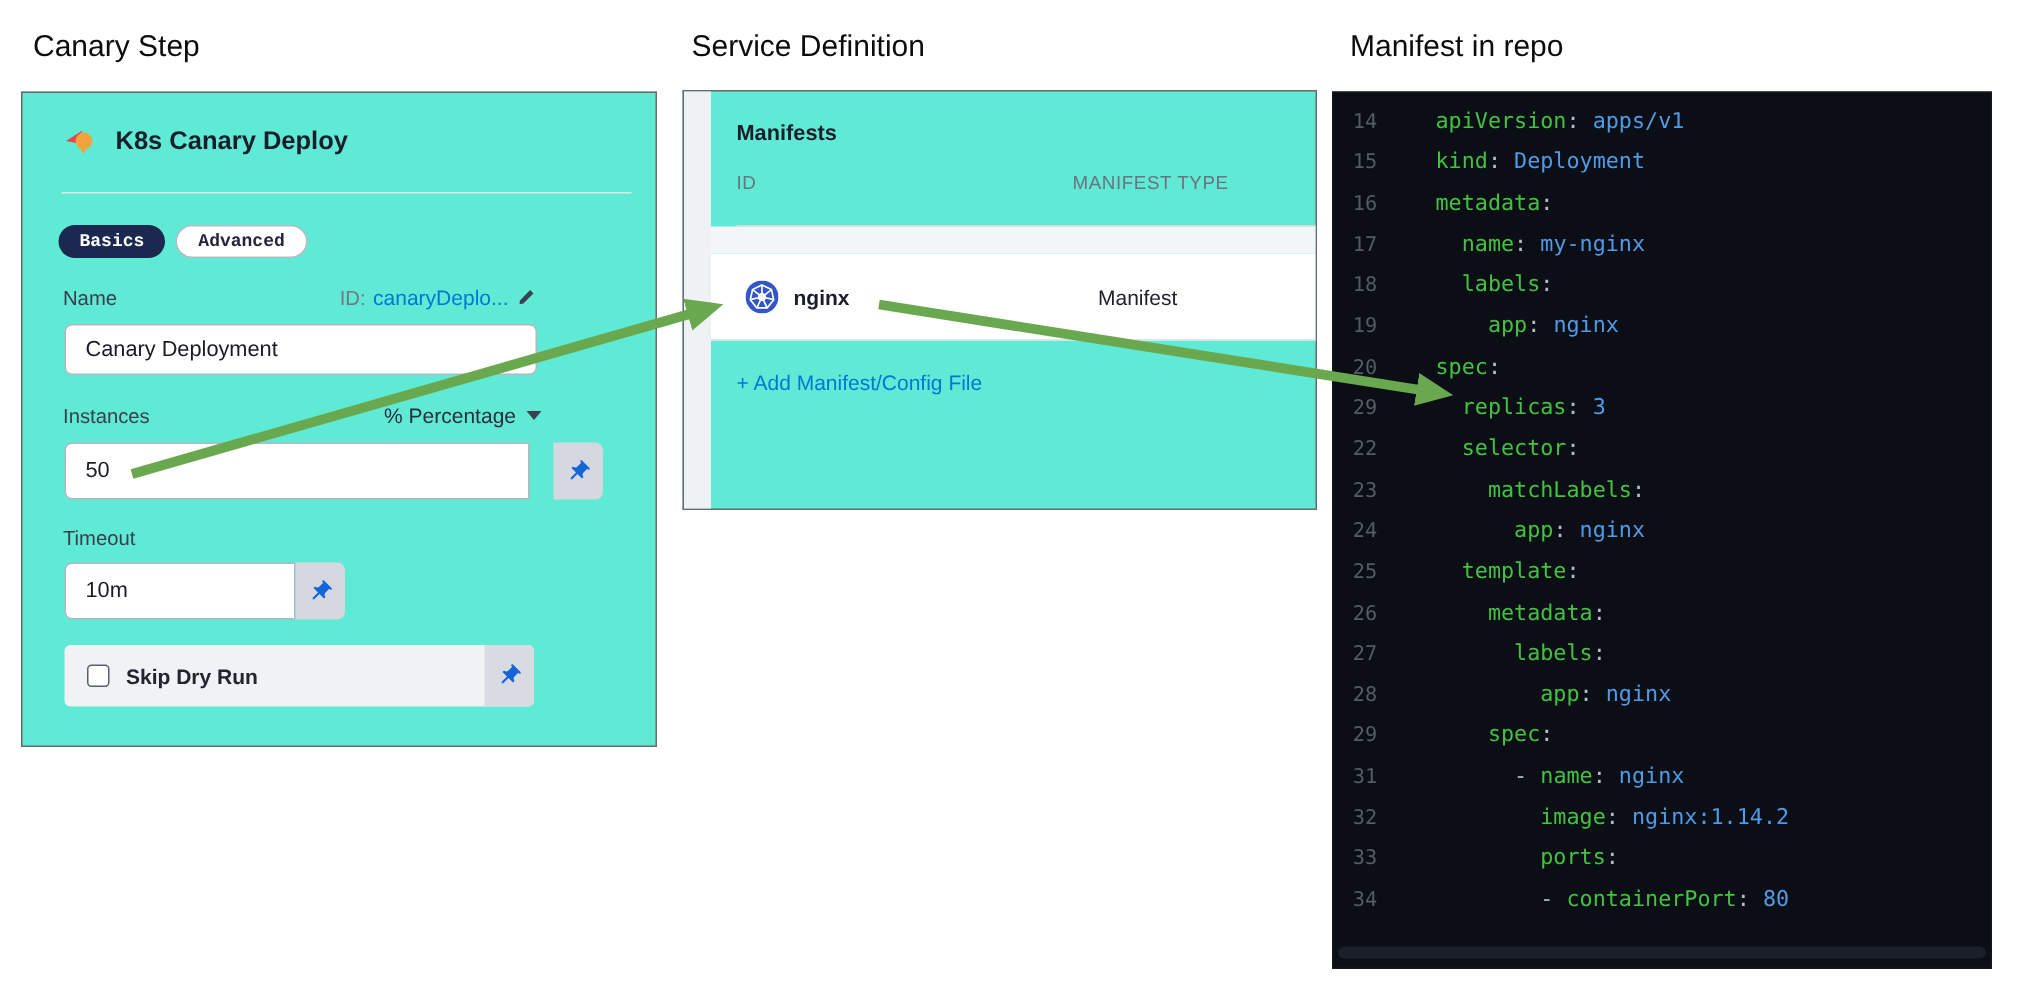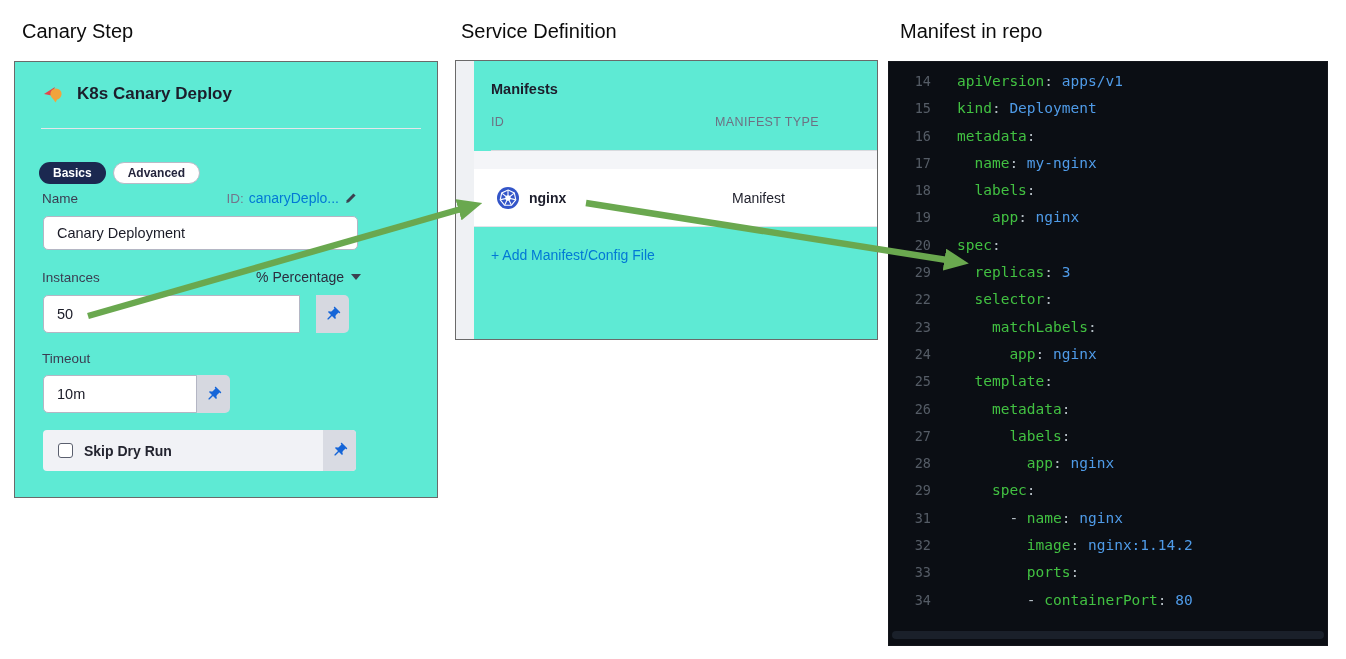--- a/index.html
+++ b/index.html
@@ -13,21 +13,21 @@
   #title-canary { left:22px; }
   #title-service { left:461px; }
   #title-repo { left:900px; }
 
   
   .panel { position:absolute; background:#5eead4; border:1.5px solid #6a6a6a; }
   .panel-canary { left:14px; top:61px; width:424px; height:437px; }
   .cd-header { position:absolute; left:27px; top:22px; display:flex; align-items:center; gap:11px; }
   .cd-title { font-size:17px; font-weight:bold; color:#1c1d2b; }
   .cd-divider { position:absolute; left:26px; right:16px; top:66px; border-top:1px solid #e5e6ea; }
-  .tabs { position:absolute; left:24px; top:100px; display:flex; gap:7px; }
+  .tabs { position:absolute; left:24px; top:88px; display:flex; gap:7px;font-family:Liberation Mono, monospace; }
   .pill { height:22px; border-radius:11px; padding:0 14px; font-size:12px; font-weight:bold;
           display:flex; align-items:center; cursor:pointer; }
   .pill-active { background:#1b2850; color:#fff; }
   .pill-inactive { background:#fff; color:#24253c; border:1px solid #b9bac7; }
   .field-label { font-size:13.5px; color:#3b3d52; }
   .name-row { position:absolute; left:27px; top:128px; width:316px; display:flex;
               justify-content:space-between; align-items:center; }
   .id-wrap { display:flex; align-items:center; gap:5px; }
   .id-label { font-size:13.5px; color:#74768c; }
   .id-value { font-size:14px; color:#0278d5; cursor:pointer; text-decoration:none; }
@@ -35,21 +35,21 @@
                 font-family:"Liberation Sans",sans-serif; font-size:14.5px; color:#1a1b27;
                 padding:0 13px; outline:none; }
   #name-input { position:absolute; left:28px; top:154px; width:315px; height:34px; }
   .inst-row { position:absolute; left:27px; top:207px; width:319px; display:flex;
               justify-content:space-between; align-items:center; }
   .unit-selector { display:flex; align-items:center; gap:7px; cursor:pointer; }
   .unit-label { font-size:14px; color:#2c2d3e; }
   .caret { width:0; height:0; border-left:5px solid transparent; border-right:5px solid transparent;
            border-top:6px solid #3c4150; }
   .input-group { position:absolute; display:flex; height:38px; }
-  #instances-group { left:28px; top:233px; width:306px;gap:16px; }
+  #instances-group { left:28px; top:233px; width:359px;gap:16px; }
   #timeout-group { left:28px; top:313px; width:187px;justify-content:center; }
   .input-group input { flex:1; min-width:0; border-radius:5px 0 0 5px; height:100%; }
   .pin-btn { width:33px; height:100%; background:#d6d8e0; border-radius:0 5px 5px 0;
              display:flex; align-items:center; justify-content:center; cursor:pointer; flex:none; }
   .pin-btn svg, .skip-pin svg { transform:rotate(45deg); }
   #timeout-label { position:absolute; left:27px; top:289px; }
   .skip-bar { position:absolute; left:28px; top:368px; width:313px; height:41px;
               background:#f1f2f6; border-radius:4px; display:flex; align-items:center;font-weight:bold; }
   .checkbox { width:15px; height:15px; border:1.5px solid #5a5f6e; border-radius:3px;
               background:#fff; margin-left:15px; cursor:pointer; flex:none; }
@@ -74,21 +74,21 @@
   .manifest-row .m-id { margin-left:10px; font-size:14px; font-weight:bold; color:#1c1d2b; }
   .manifest-row .m-type { position:absolute; left:258px; font-size:14px; color:#1e1f2b; }
   .svc-add { position:absolute; left:35px; top:186px; font-size:14px; color:#0278d5;
              cursor:pointer; text-decoration:none; }
 
   
   .panel-code { position:absolute; left:888px; top:61px; width:440px; height:585px;
                 background:#0b0e14; border:1px solid #14161c; padding-top:6px; overflow:hidden; }
   .code-line { display:flex; height:27.3px; line-height:27.3px; white-space:pre;
                font-family:"DejaVu Sans Mono", monospace; font-size:14.5px; }
-  .ln { width:42px; text-align:right; color:#555c66; font-size:13.5px; flex:none; }
+  .ln { width:42px; text-align:center; color:#555c66; font-size:13.5px; flex:none; }
   .code { margin-left:26px; }
   .yk { color:#42c142; }
   .yv { color:#4f9be8; }
   .yp { color:#b4bdc4; }
   .hscroll { position:absolute; left:3px; right:3px; bottom:6px; height:8px;
              background:#1a202a; border-radius:4px; }
 
   
   .arrows { position:absolute; left:0; top:0; pointer-events:none; z-index:5; }
 </style>

